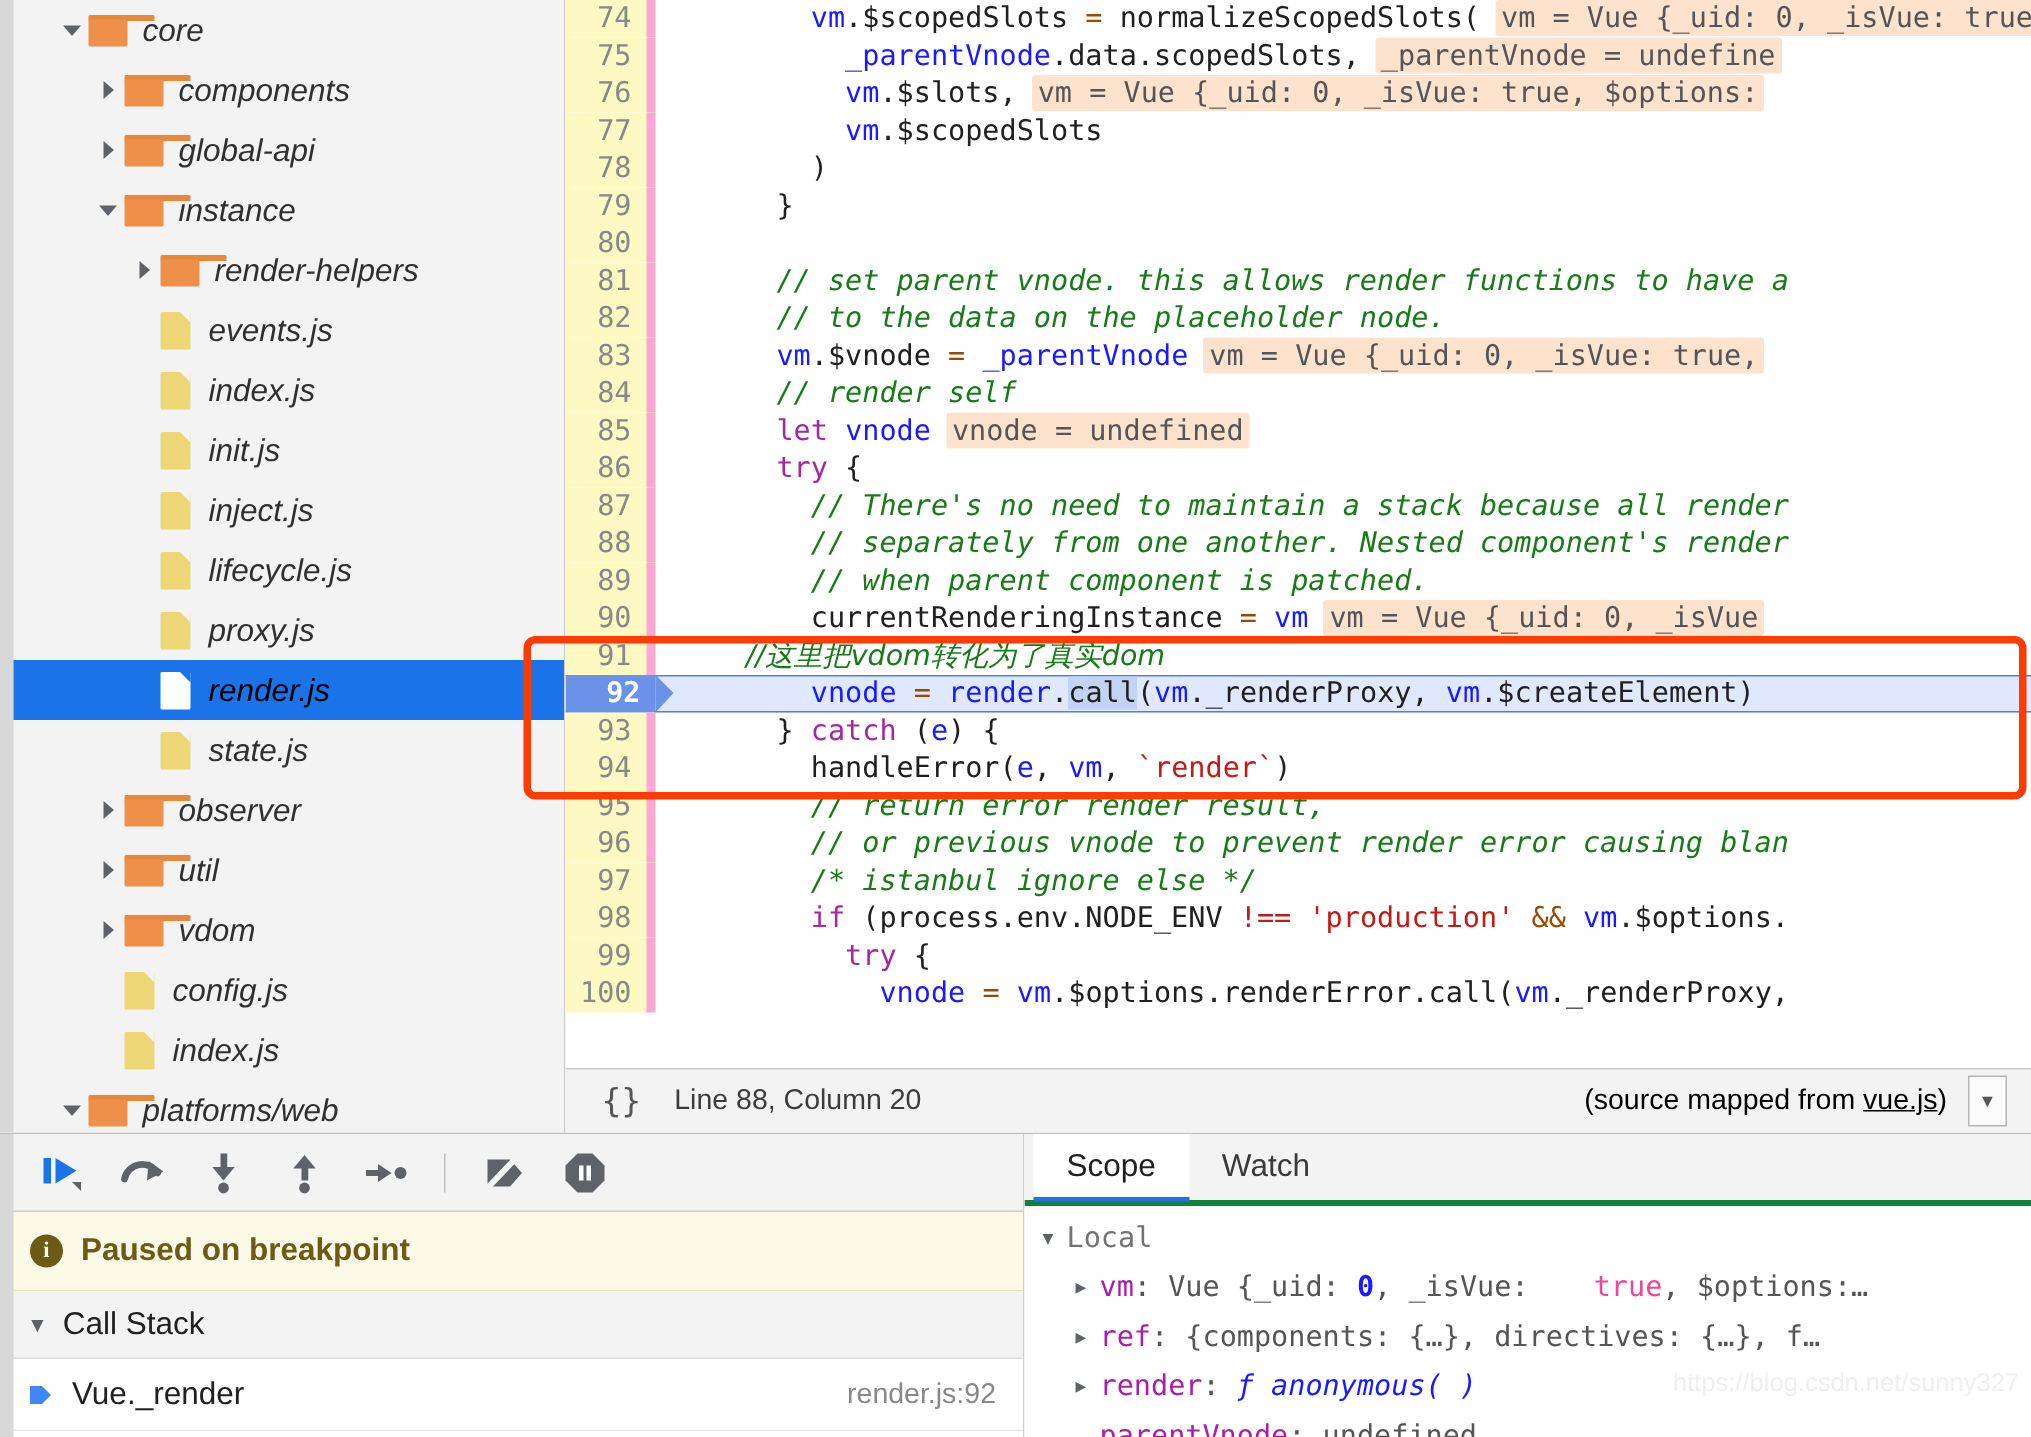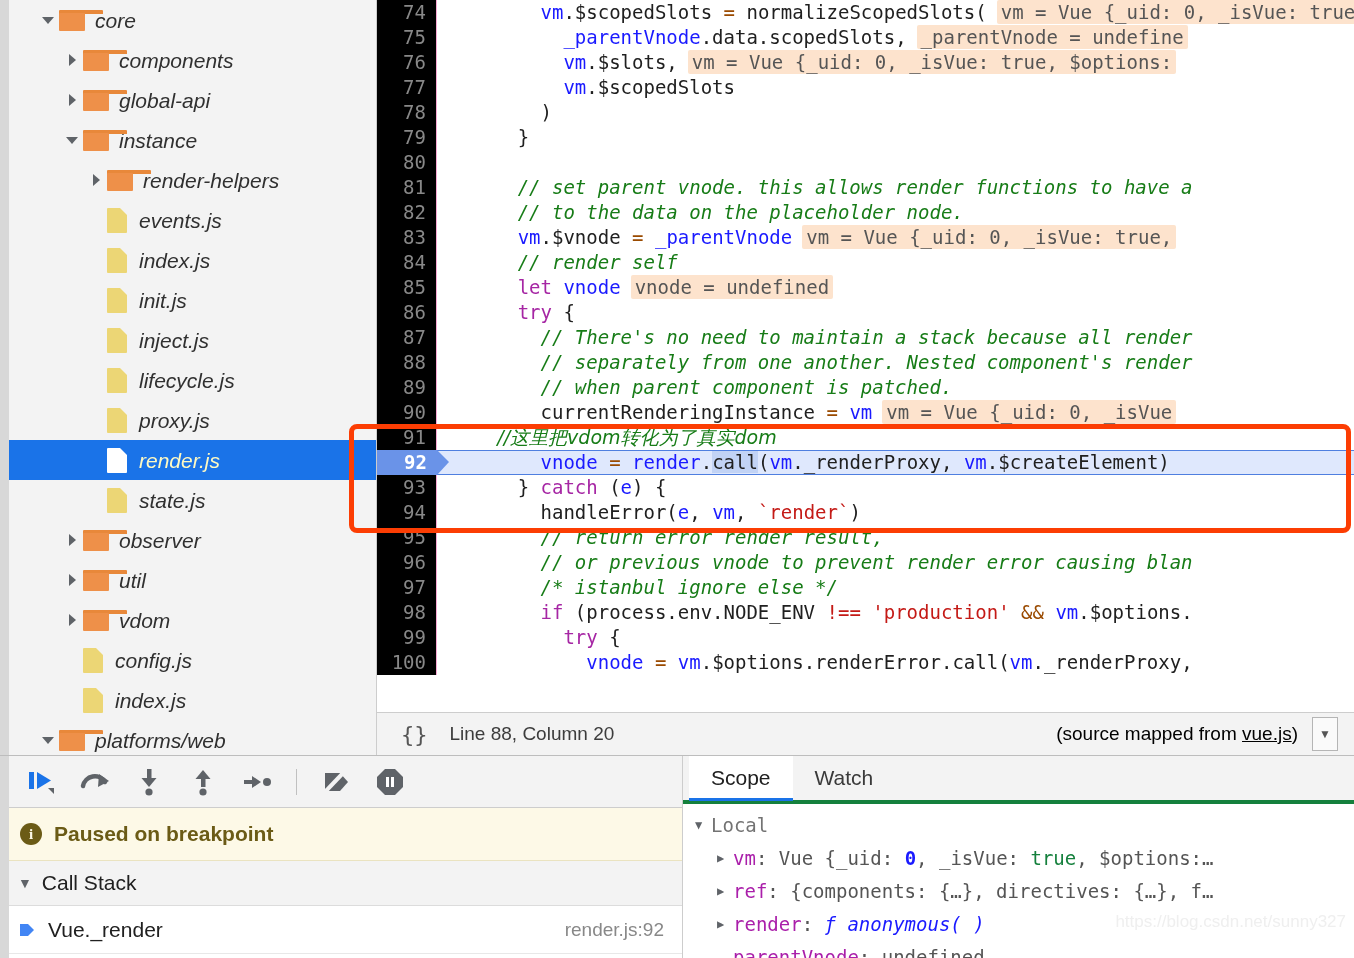--- a/index.html
+++ b/index.html
@@ -49,21 +49,21 @@
     display: flex;
     align-items: center;
     font-style: italic;
     font-size: 21px;
     color: #303030;
     white-space: nowrap;
     position: relative;
   }
   .tree-row.selected {
     background: #1a73e8;
-    color: #fef9c3;
+    color: #000000;
   }
   .twisty {
     width: 22px;
     flex: 0 0 22px;
     display: flex;
     align-items: center;
     justify-content: center;
     color: #5f6368;
     font-size: 0;
   }
@@ -139,22 +139,22 @@
     border-bottom: 1px solid #4f7fe0;
   }
   .lineno {
     width: 60px;
     flex: 0 0 60px;
     text-align: right;
     padding-right: 10px;
     color: #888888;
     font-family: "DejaVu Sans Mono", monospace;
     font-size: 19px;
-    background: #000000;
-    border-right: 1px solid #f9a8d4;
+    background: #fef9c3;
+    border-right: 6px solid #f9a8d4;
     height: 25px;
     line-height: 25px;
   }
   .code-line.current .lineno {
     background: #6a93e8;
     color: #ffffff;
     font-weight: bold;
     border-right: none;
     position: relative;
   }
@@ -379,21 +379,21 @@
   .tri {
     width: 16px; flex: 0 0 16px;
     color: #5f6368;
     font-size: 12px;
     display: flex; align-items: center;
   }
   .s-name { color: #aa1faa; }
   .s-sep  { color: #555555; }
   .s-val  { color: #555555; }
   .s-num  { color: #1a1aff; font-weight: bold; }
-  .s-bool { color: #15803d; }
+  .s-bool { color: #ec4899; margin-left: 32px; }
   .s-fn   { color: #1a1aff; font-style: italic; }
   .s-local{ color: #737373; }
 
   
   .red-box {
     position: absolute;
     left: 349px;
     top: 424px;
     width: 1002px;
     height: 109px;

